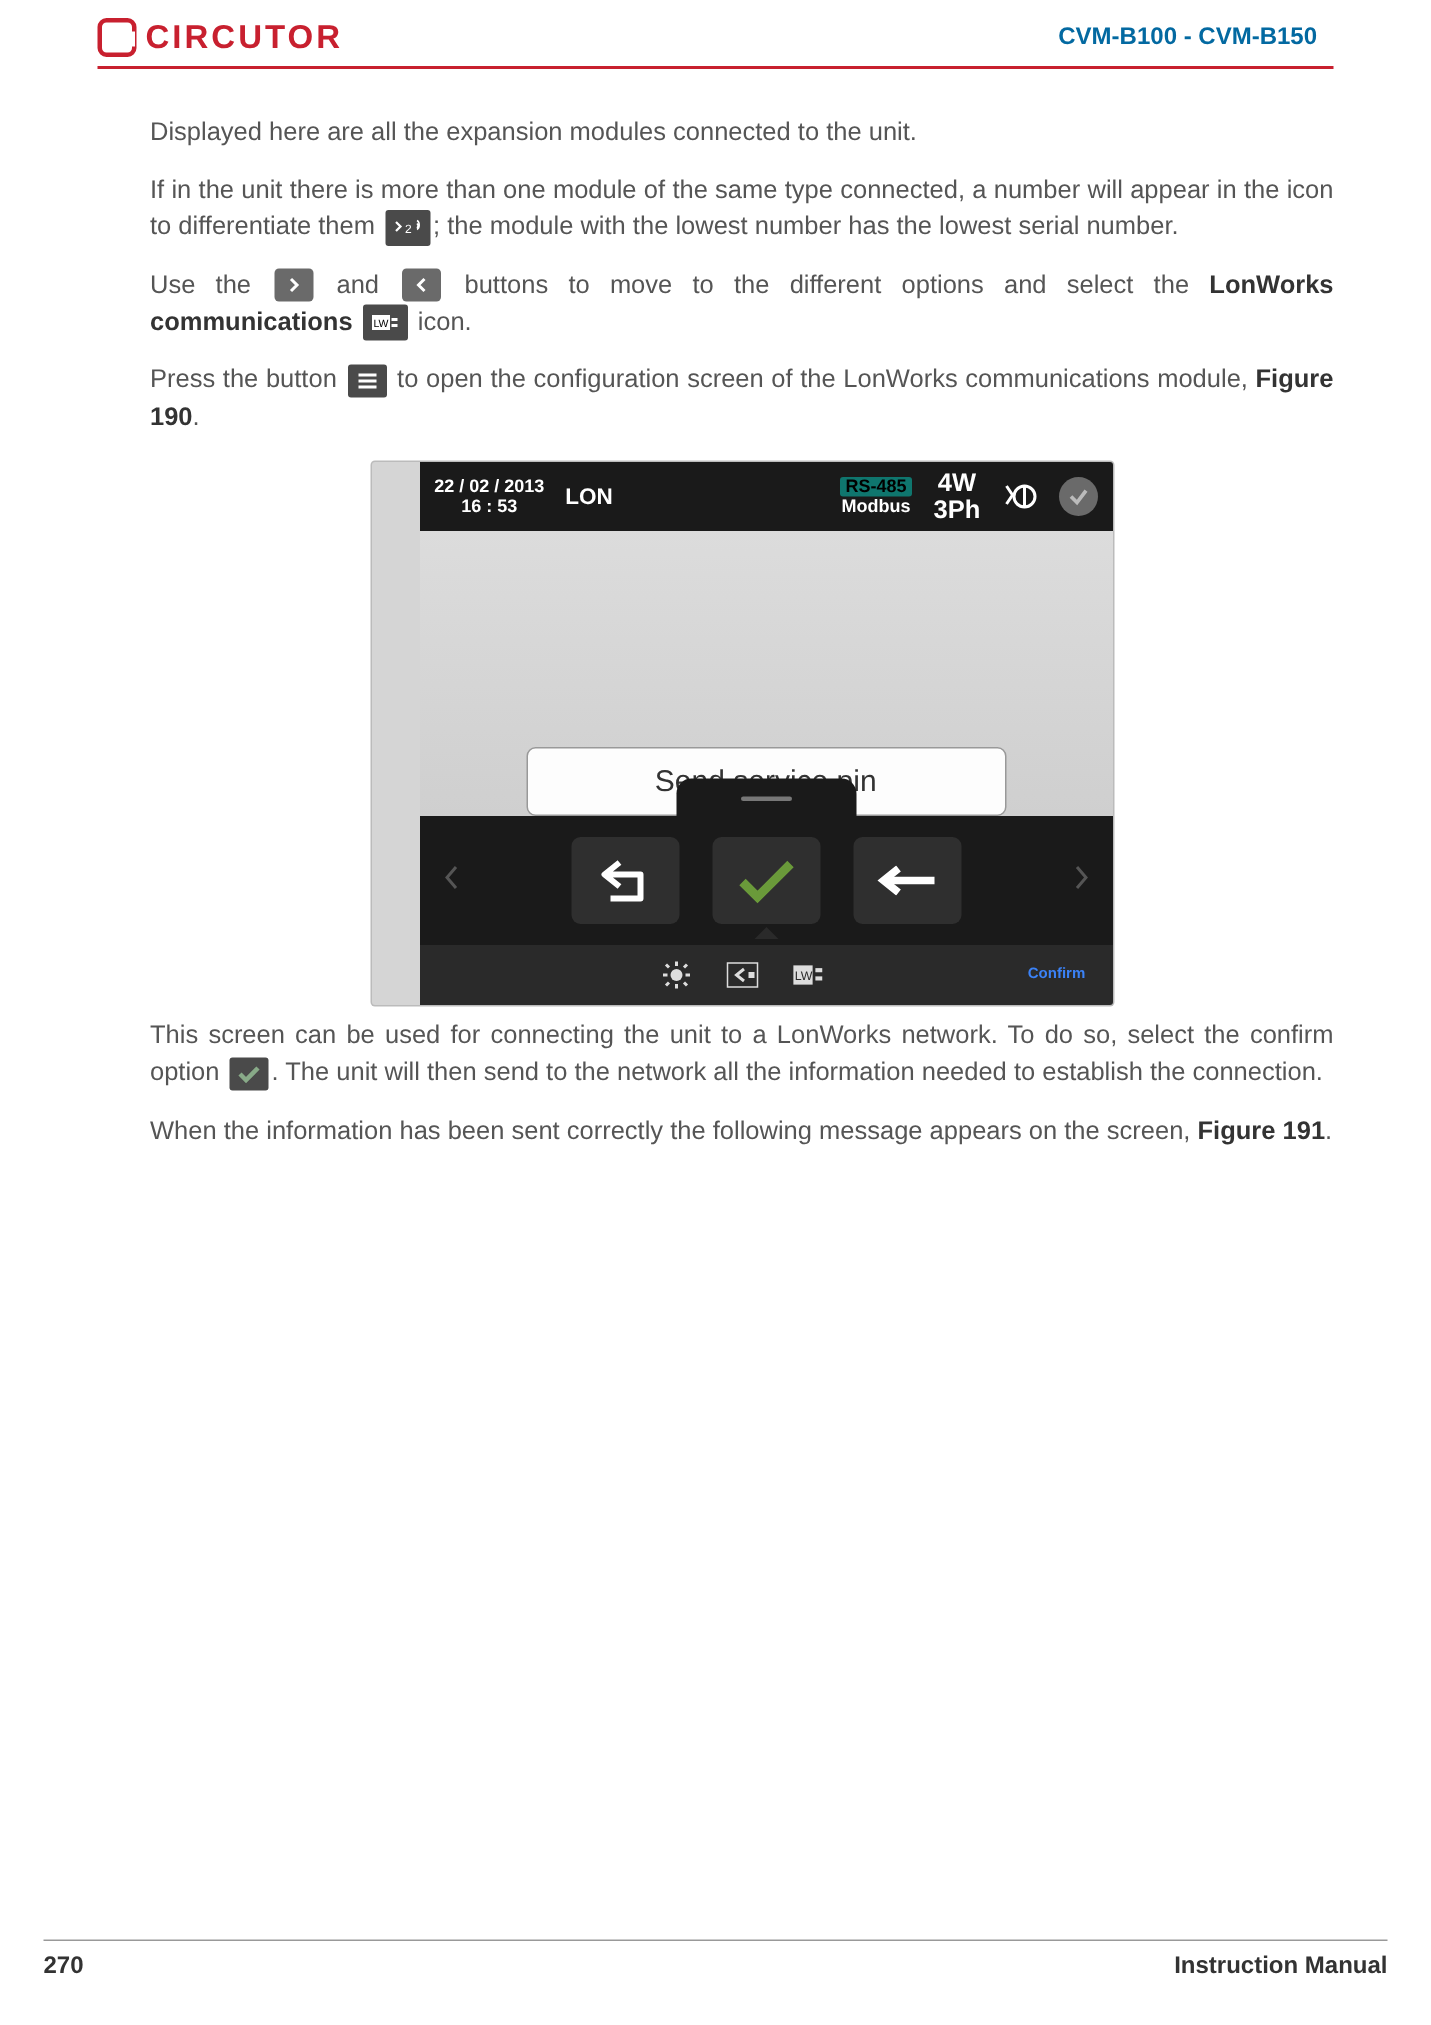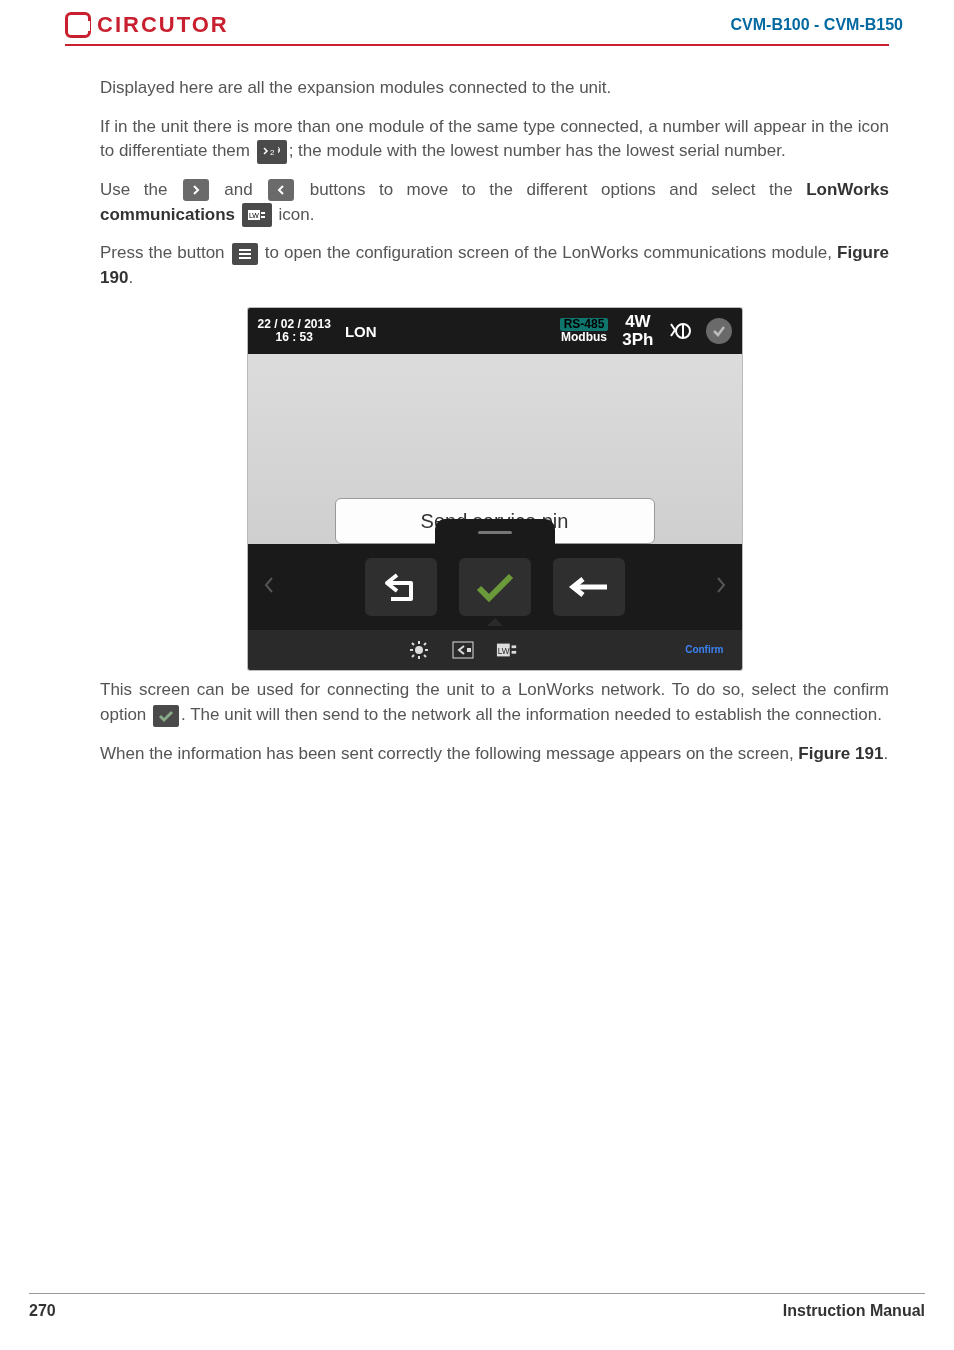--- a/index.html
+++ b/index.html
@@ -8,21 +8,21 @@
     background: #fff;
     width: 954px;
     height: 1350px;
     position: relative;
     color: #444;
   }
   .header {
     display: flex;
     justify-content: space-between;
     align-items: center;
-    padding: 12px 51px 6px 65px;
+    padding: 12px 76px 6px 65px;
   }
   .logo { display: flex; align-items: center; gap: 6px; }
   .logo-mark {
     width: 26px; height: 26px;
     border: 3px solid #c8202f;
     border-radius: 6px;
     position: relative;
   }
   .logo-mark::after {
     content: "";
@@ -60,21 +60,21 @@
     width: 26px; height: 22px; background: #6a6a6a;
     border-radius: 3px; align-items: center; justify-content: center;
     color: #fff; margin: 0 2px;
   }
   .bold { font-weight: bold; color: #333; }
 
   
   .figure { margin: 18px 0 8px 0; text-align: center; }
   .device {
     width: 494px; margin: 0 auto; background: #d5d5d5;
-    border-radius: 2px; overflow: hidden; box-shadow: 0 0 0 1px #bbb;
+    border-radius: 2px; overflow: hidden; box-shadow: 0 0 0 1px #bbb; padding-left: 32px;
   }
   .dev-top {
     background: #1a1a1a; color: #fff;
     display: flex; align-items: center;
     padding: 6px 10px; gap: 14px; height: 46px;
     font-size: 13px;
   }
   .dt-date { line-height: 1.1; font-weight: bold; font-size: 12px; }
   .dt-lon { font-weight: bold; font-size: 15px; }
   .dt-spacer { flex: 1; }

